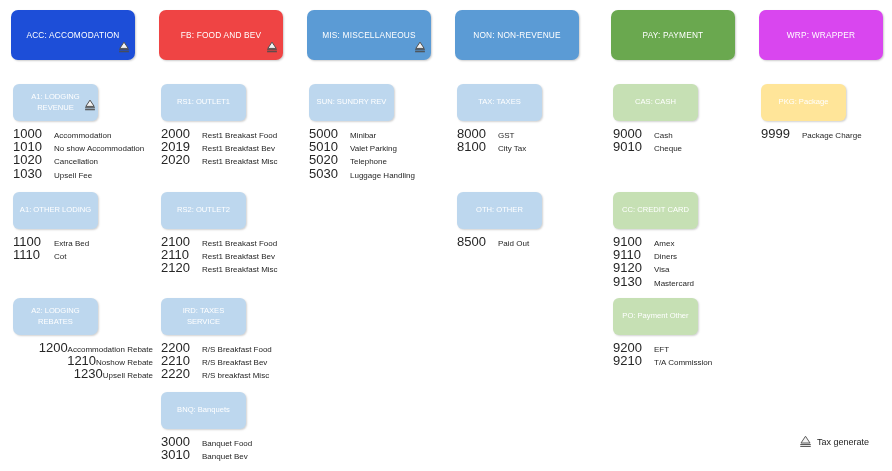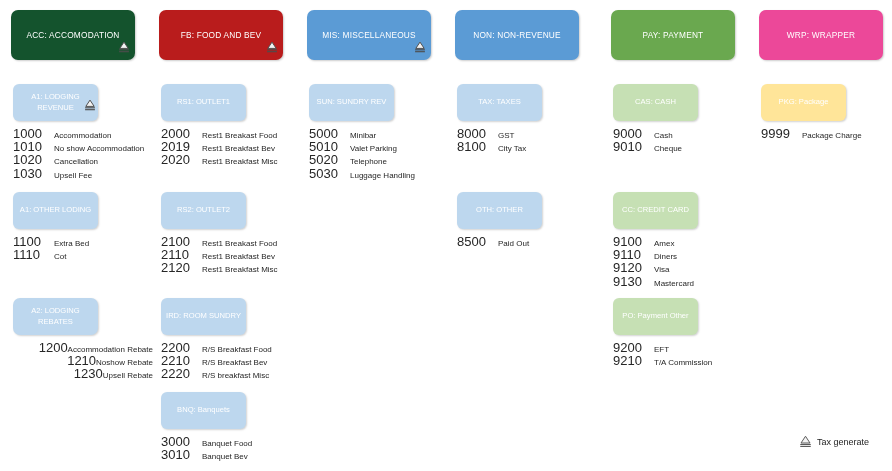--- a/index.html
+++ b/index.html
@@ -114,21 +114,21 @@
   #legend .lg-text {
     font-size: 9px;
     color: #1f1f1f;
   }
 </style>
 </head>
 <body>
 
 <div id="canvas">
     <div class="col" style="left: 0px;">
-      <div class="cat-box" style="background: #14532d;">
+      <div class="cat-box" style="background: #1d4ed8;">
         <span class="cat-label">ACC: ACCOMODATION</span>
         <span class="tax-icon" style="left: 106px; top: 30px;">
           <svg viewBox="0 0 20 20" xmlns="http://www.w3.org/2000/svg">
             <path d="M10 3 L16 12 L4 12 Z" fill="#f2f2f2" stroke="#4d4d4d" stroke-width="1.4"></path>
             <rect x="3" y="13.2" width="14" height="1.6" fill="#4d4d4d"></rect>
             <rect x="3" y="15.9" width="14" height="1.6" fill="#4d4d4d"></rect>
           </svg>
         </span>
       </div>
       <div class="grp" style="top: 84px; background: rgb(189, 215, 238);">
@@ -157,21 +157,21 @@
       <div class="grp" style="top: 298px; background: rgb(189, 215, 238); border-radius: 7px;">
         <span>A2: LODGING REBATES</span>
       </div>
       <div class="rows" style="top: 341px; text-align: right;">
         <div class="row"><span class="code">1200</span><span class="desc">Accommodation Rebate</span></div>
         <div class="row"><span class="code">1210</span><span class="desc">Noshow Rebate</span></div>
         <div class="row"><span class="code">1230</span><span class="desc">Upsell Rebate</span></div>
       </div>
     </div>
     <div class="col" style="left: 148px;">
-      <div class="cat-box" style="background: #b91c1c;">
+      <div class="cat-box" style="background: #ef4444;">
         <span class="cat-label">FB: FOOD AND BEV</span>
         <span class="tax-icon" style="left: 106px; top: 30px;">
           <svg viewBox="0 0 20 20" xmlns="http://www.w3.org/2000/svg">
             <path d="M10 3 L16 12 L4 12 Z" fill="#f2f2f2" stroke="#4d4d4d" stroke-width="1.4"></path>
             <rect x="3" y="13.2" width="14" height="1.6" fill="#4d4d4d"></rect>
             <rect x="3" y="15.9" width="14" height="1.6" fill="#4d4d4d"></rect>
           </svg>
         </span>
       </div>
       <div class="grp" style="top: 84px; background: rgb(189, 215, 238); text-align: center;">
@@ -184,21 +184,21 @@
       </div>
       <div class="grp" style="top: 192px; background: rgb(189, 215, 238);">
         <span>RS2: OUTLET2</span>
       </div>
       <div class="rows" style="top: 235px;">
         <div class="row"><span class="code">2100</span><span class="desc">Rest1 Breakast Food</span></div>
         <div class="row"><span class="code">2110</span><span class="desc">Rest1 Breakfast Bev</span></div>
         <div class="row"><span class="code">2120</span><span class="desc">Rest1 Breakfast Misc</span></div>
       </div>
       <div class="grp" style="top: 298px; background: rgb(189, 215, 238);">
-        <span>IRD: ROOM SUNDRY</span>
+        <span>IRD: TAXES SERVICE</span>
       </div>
       <div class="rows" style="top: 341px;">
         <div class="row"><span class="code">2200</span><span class="desc">R/S Breakfast Food</span></div>
         <div class="row"><span class="code">2210</span><span class="desc">R/S Breakfast Bev</span></div>
         <div class="row"><span class="code">2220</span><span class="desc">R/S breakfast Misc</span></div>
       </div>
       <div class="grp" style="top: 392px; background: rgb(189, 215, 238);">
         <span>BNQ: Banquets</span>
       </div>
       <div class="rows" style="top: 435px;">
@@ -267,21 +267,21 @@
       </div>
       <div class="grp" style="top: 298px; background: rgb(198, 224, 180);">
         <span>PO: Payment Other</span>
       </div>
       <div class="rows" style="top: 341px;">
         <div class="row"><span class="code">9200</span><span class="desc">EFT</span></div>
         <div class="row"><span class="code">9210</span><span class="desc">T/A Commission</span></div>
       </div>
     </div>
     <div class="col" style="left: 748px;">
-      <div class="cat-box" style="background: #ec4899;">
+      <div class="cat-box" style="background: #d946ef;">
         <span class="cat-label">WRP: WRAPPER</span>
       </div>
       <div class="grp" style="top: 84px; background: rgb(255, 229, 153);">
         <span>PKG: Package</span>
       </div>
       <div class="rows" style="top: 127px;">
         <div class="row"><span class="code">9999</span><span class="desc">Package Charge</span></div>
       </div>
     </div>
   </div>

